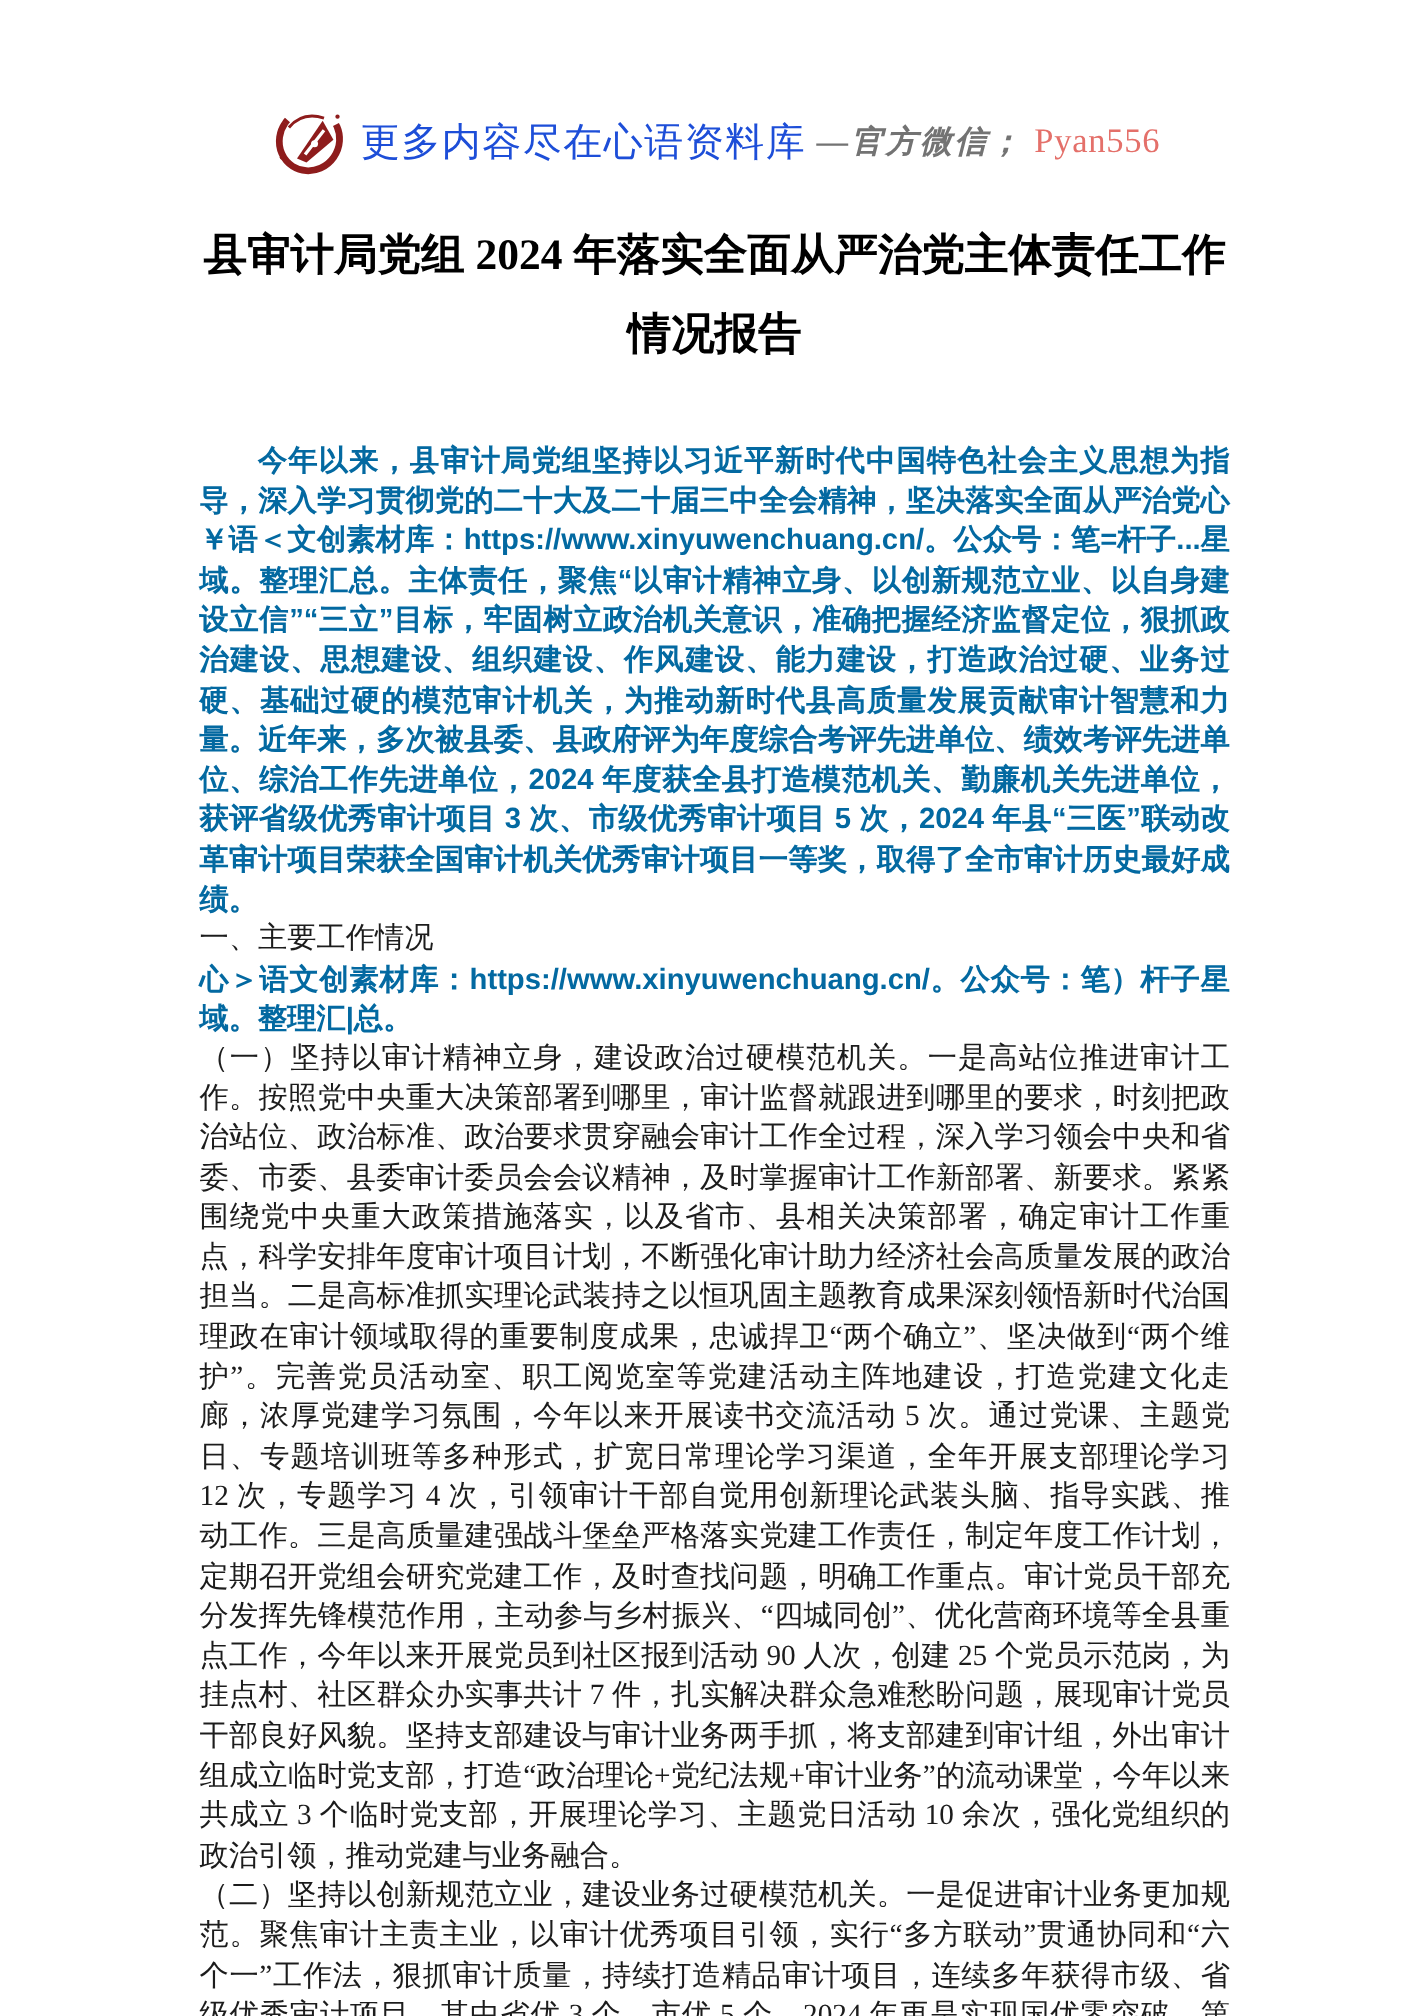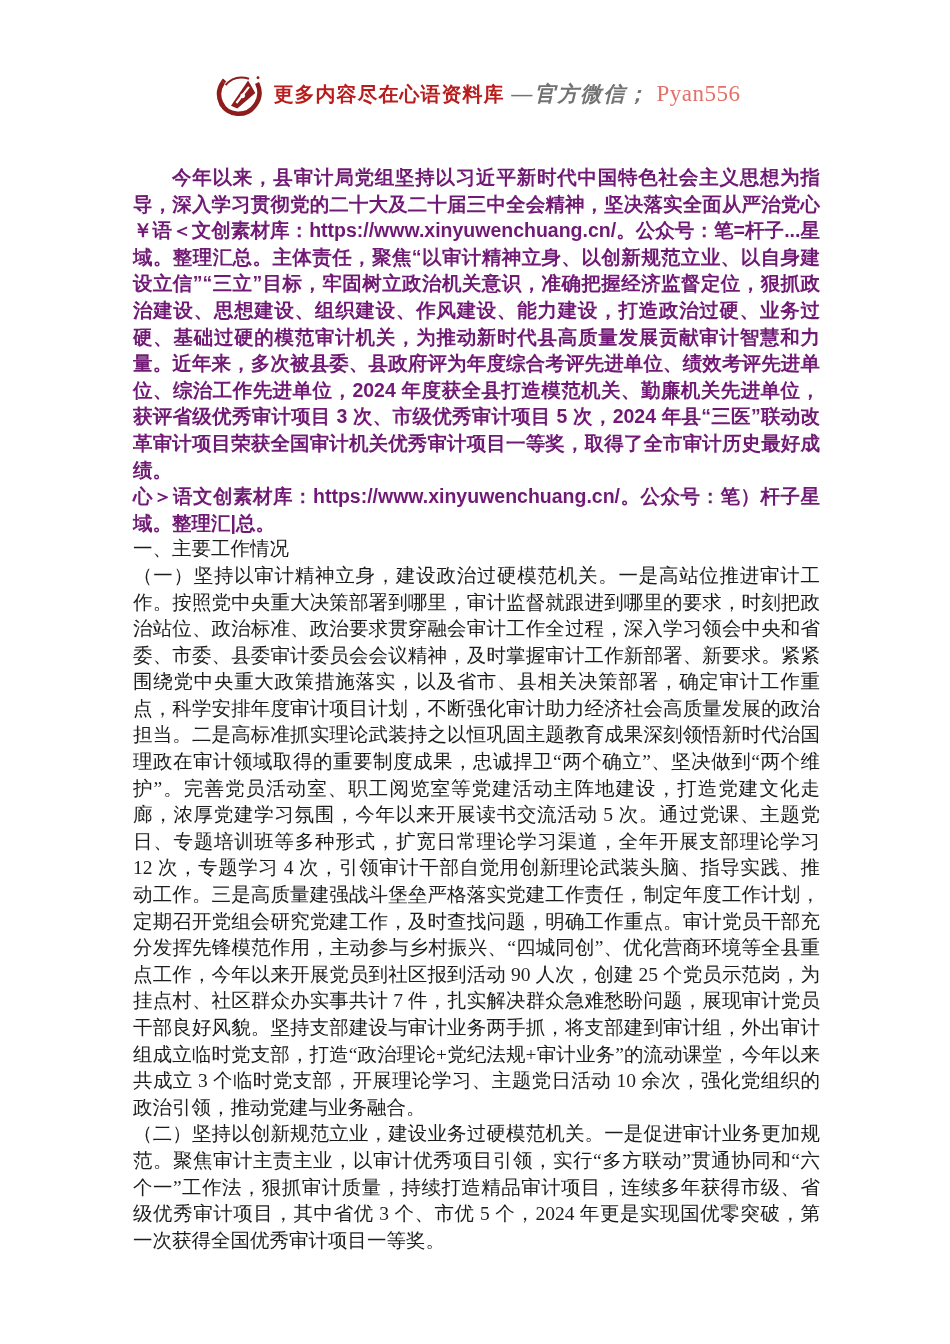--- a/index.html
+++ b/index.html
@@ -9,22 +9,22 @@
   }
   .page { box-sizing:border-box; width:950px; height:1344px; padding:0 130px 0 133px; }
 
   
   .brandbar {
     display:flex; align-items:center; justify-content:center;
     gap:7px; margin-top:68px; user-select:none;
   }
   .logo { width:54px; height:52px; flex:0 0 auto; }
   .brand-text {
-    font-size:20px; font-weight:700; letter-spacing:1px;
-    color:#b91c1c; font-family:"Liberation Serif","DejaVu Serif",serif;
+    font-size:26px; font-weight:400; letter-spacing:1px;
+    color:#1d4ed8; font-family:"Liberation Serif","DejaVu Serif",serif;
   }
   .wechat-label {
     font-size:21px; color:#737373; font-style:italic;
     letter-spacing:2px; font-weight:600;
   }
   .wechat-id {
     font-size:23px; color:#e4706a; font-style:normal;
     font-family:Liberation Serif, serif; letter-spacing:0.5px;
   }
 
@@ -35,21 +35,21 @@
   }
 
   
   .content { margin-top:44px; }
   p.para {
     margin:0; font-size:19.5px; line-height:26.6px;
     text-align:justify; color:#1c1c1c;
   }
   p.bold-sans {
     font-family:"Liberation Sans","DejaVu Sans",sans-serif;
-    font-weight:700; color:#701a75;
+    font-weight:700; color:#0369a1;
   }
   p.indent { text-indent:2em; }
 </style>
 </head>
 <body>
 
 <div class="page">
 
   <div class="brandbar">
     <svg class="logo" viewBox="0 0 60 56" aria-hidden="true">
@@ -61,22 +61,23 @@
       <line x1="26" y1="38" x2="40" y2="20" stroke="#ffffff" stroke-width="2.4"></line>
       <circle cx="33" cy="30" r="2.6" fill="#ffffff"></circle>
       <circle cx="9" cy="40" r="1.8" fill="#8e1c1c"></circle>
       <circle cx="50" cy="10" r="1.6" fill="#8e1c1c"></circle>
     </svg>
     <span class="brand-text">更多内容尽在心语资料库</span>
     <span class="wechat-label">—官方微信；</span>
     <span class="wechat-id">Pyan556</span>
   </div>
 
+  <h1 class="doc-title">县审计局党组 2024 年落实全面从严治党主体责任工作情况报告</h1>
 
   <div class="content">
     <p class="para bold-sans indent">今年以来，县审计局党组坚持以习近平新时代中国特色社会主义思想为指导，深入学习贯彻党的二十大及二十届三中全会精神，坚决落实全面从严治党心￥语＜文创素材库：https://www.xinyuwenchuang.cn/。公众号：笔=杆子...星域。整理汇总。主体责任，聚焦“以审计精神立身、以创新规范立业、以自身建设立信”“三立”目标，牢固树立政治机关意识，准确把握经济监督定位，狠抓政治建设、思想建设、组织建设、作风建设、能力建设，打造政治过硬、业务过硬、基础过硬的模范审计机关，为推动新时代县高质量发展贡献审计智慧和力量。近年来，多次被县委、县政府评为年度综合考评先进单位、绩效考评先进单位、综治工作先进单位，2024 年度获全县打造模范机关、勤廉机关先进单位，获评省级优秀审计项目 3 次、市级优秀审计项目 5 次，2024 年县“三医”联动改革审计项目荣获全国审计机关优秀审计项目一等奖，取得了全市审计历史最好成绩。</p>
+    <p class="para">一、主要工作情况</p>
     <p class="para bold-sans">心＞语文创素材库：https://www.xinyuwenchuang.cn/。公众号：笔）杆子星域。整理汇|总。</p>
-    <p class="para">一、主要工作情况</p>
     <p class="para">（一）坚持以审计精神立身，建设政治过硬模范机关。一是高站位推进审计工作。按照党中央重大决策部署到哪里，审计监督就跟进到哪里的要求，时刻把政治站位、政治标准、政治要求贯穿融会审计工作全过程，深入学习领会中央和省委、市委、县委审计委员会会议精神，及时掌握审计工作新部署、新要求。紧紧围绕党中央重大政策措施落实，以及省市、县相关决策部署，确定审计工作重点，科学安排年度审计项目计划，不断强化审计助力经济社会高质量发展的政治担当。二是高标准抓实理论武装持之以恒巩固主题教育成果深刻领悟新时代治国理政在审计领域取得的重要制度成果，忠诚捍卫“两个确立”、坚决做到“两个维护”。完善党员活动室、职工阅览室等党建活动主阵地建设，打造党建文化走廊，浓厚党建学习氛围，今年以来开展读书交流活动 5 次。通过党课、主题党日、专题培训班等多种形式，扩宽日常理论学习渠道，全年开展支部理论学习 12 次，专题学习 4 次，引领审计干部自觉用创新理论武装头脑、指导实践、推动工作。三是高质量建强战斗堡垒严格落实党建工作责任，制定年度工作计划，定期召开党组会研究党建工作，及时查找问题，明确工作重点。审计党员干部充分发挥先锋模范作用，主动参与乡村振兴、“四城同创”、优化营商环境等全县重点工作，今年以来开展党员到社区报到活动 90 人次，创建 25 个党员示范岗，为挂点村、社区群众办实事共计 7 件，扎实解决群众急难愁盼问题，展现审计党员干部良好风貌。坚持支部建设与审计业务两手抓，将支部建到审计组，外出审计组成立临时党支部，打造“政治理论+党纪法规+审计业务”的流动课堂，今年以来共成立 3 个临时党支部，开展理论学习、主题党日活动 10 余次，强化党组织的政治引领，推动党建与业务融合。</p>
     <p class="para">（二）坚持以创新规范立业，建设业务过硬模范机关。一是促进审计业务更加规范。聚焦审计主责主业，以审计优秀项目引领，实行“多方联动”贯通协同和“六个一”工作法，狠抓审计质量，持续打造精品审计项目，连续多年获得市级、省级优秀审计项目，其中省优 3 个、市优 5 个，2024 年更是实现国优零突破，第一次获得全国优秀审计项目一等奖。</p>
   </div>
 
 </div>
 
 </body></html>

